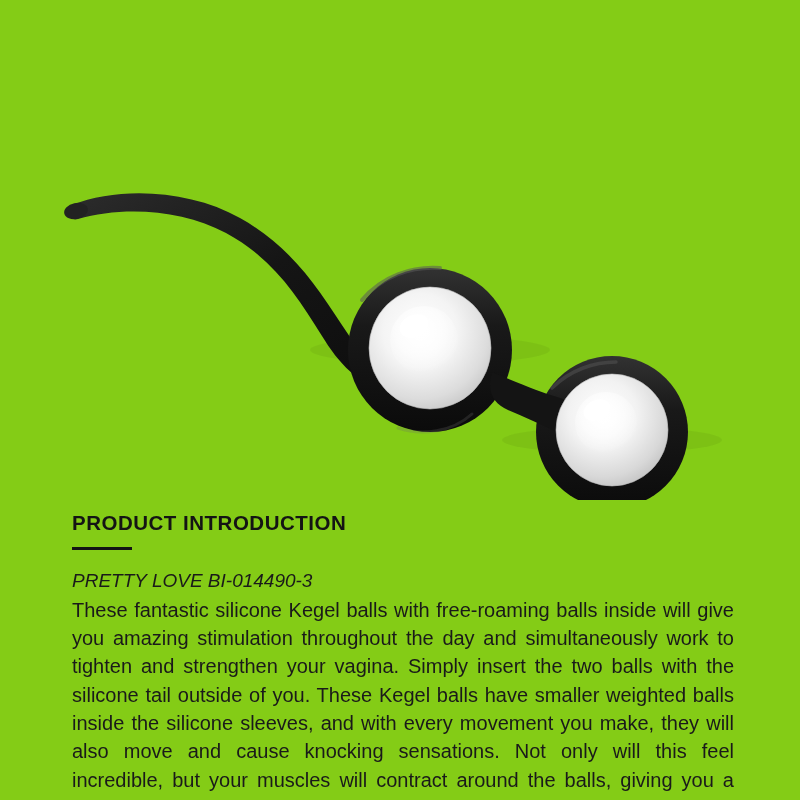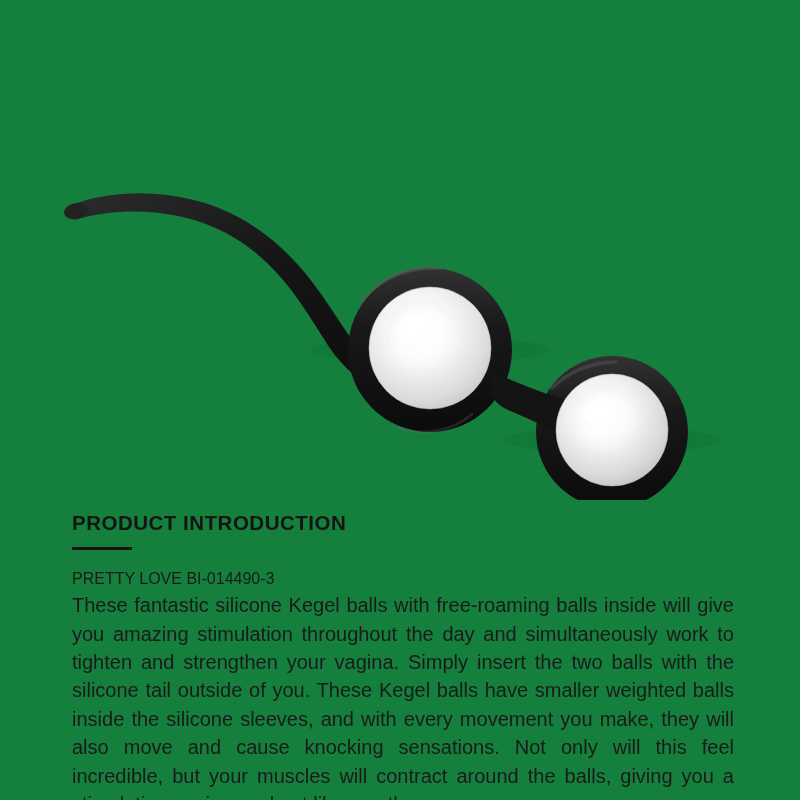--- a/index.html
+++ b/index.html
@@ -13,21 +13,21 @@
     font-family: "Liberation Sans", sans-serif;
     color: #1a1a1a;
     overflow: hidden;
     position: relative;
   }
 
   #page {
     width: 800px;
     height: 800px;
     position: relative;
-    background: #15803d;
+    background: #84cc16;
   }
 
   
   .product-figure {
     position: absolute;
     left: 0;
     top: 0;
     width: 800px;
     height: 500px;
   }
@@ -55,24 +55,25 @@
   }
 
   .title-rule {
     width: 60px;
     height: 3px;
     background: #141414;
     margin: 12px 0 18px 0;
   }
 
   .model-line {
-    font-size: 16px;
+    font-size: 19px;
     color: #1a1a1a;
     margin: 0 0 1px 0;
     line-height: 1.42;
+    font-style: italic;
   }
 
   .body-copy {
     font-size: 20px;
     color: #1a1a1a;
     margin: 0;
     line-height: 1.42;
     text-align: justify;
     text-justify: inter-word;
     hyphens: manual;

